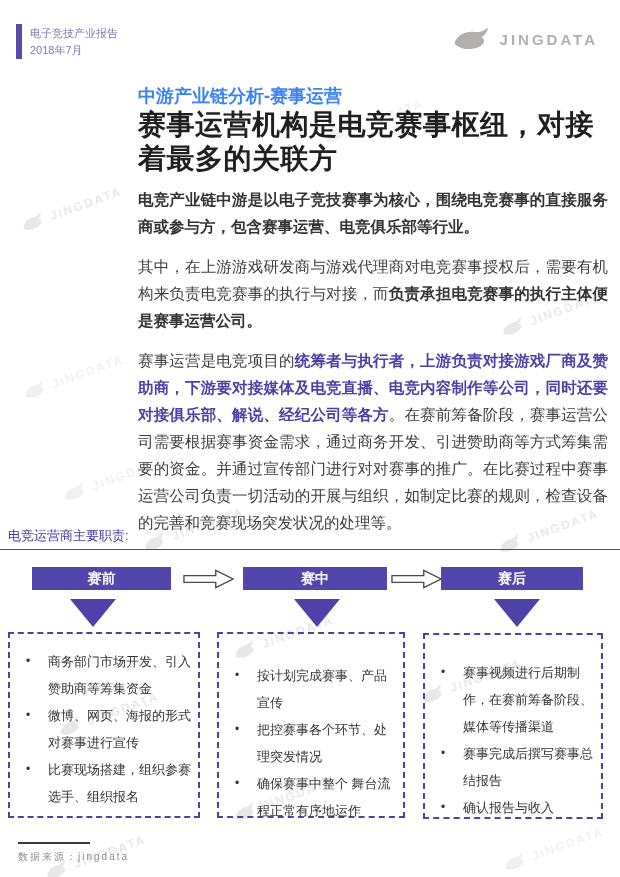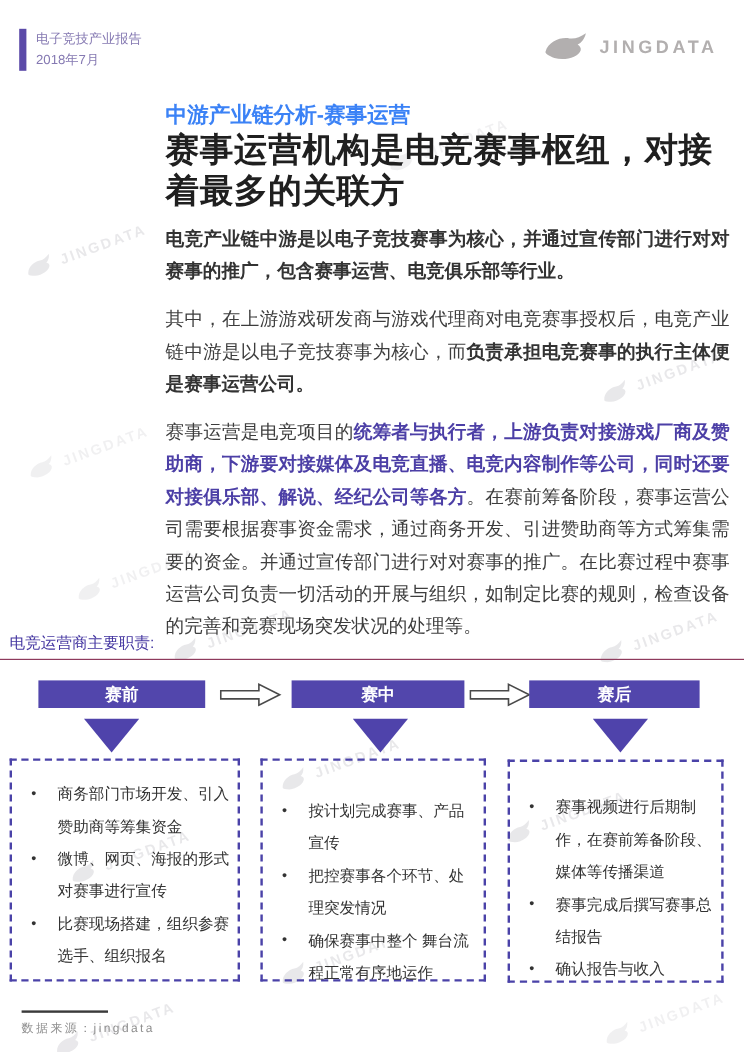--- a/index.html
+++ b/index.html
@@ -155,22 +155,22 @@
     <svg viewBox="0 0 64 40" fill="#b2afaf">
         <use href="#whale"></use>
       </svg>
     <span class="logo-word">JINGDATA</span>
   </div>
 
   <div class="kicker">中游产业链分析-赛事运营</div>
   <div class="title">赛事运营机构是电竞赛事枢纽，对接着最多的关联方</div>
 
   <div class="paras">
-    <p class="b">电竞产业链中游是以电子竞技赛事为核心，并通过宣传部门进行对对赛事的推广，包含赛事运营、电竞俱乐部等行业。</p>
-    <p><span>其中，在上游游戏研发商与游戏代理商对电竞赛事授权后，电竞产业链中游是以电子竞技赛事为核心，而</span><span class="b">负责承担电竞赛事的执行主体便是赛事运营公司。</span></p>
+    <p class="b">电竞产业链中游是以电子竞技赛事为核心，围绕电竞赛事的直接服务商或参与方，包含赛事运营、电竞俱乐部等行业。</p>
+    <p><span>其中，在上游游戏研发商与游戏代理商对电竞赛事授权后，需要有机构来负责电竞赛事的执行与对接，而</span><span class="b">负责承担电竞赛事的执行主体便是赛事运营公司。</span></p>
     <p><span>赛事运营是电竞项目的</span><span class="pb">统筹者与执行者，上游负责对接游戏厂商及赞助商，下游要对接媒体及电竞直播、电竞内容制作等公司，同时还要对接俱乐部、解说、经纪公司等各方</span><span>。在赛前筹备阶段，赛事运营公司需要根据赛事资金需求，通过商务开发、引进赞助商等方式筹集需要的资金。并通过宣传部门进行对对赛事的推广。在比赛过程中赛事运营公司负责一切活动的开展与组织，如制定比赛的规则，检查设备的完善和竞赛现场突发状况的处理等。</span></p>
   </div>
 
   <div class="flow-label">电竞运营商主要职责:</div>
   <div class="flow-line"></div>
 
   <div class="stage-btn btn1">赛前</div>
   <svg class="flow-arrow arr1" viewBox="0 0 54 20">
     <polygon points="1,6.5 34,6.5 34,1 52,10 34,19 34,13.5 1,13.5" fill="#ffffff" stroke="#4a4a4a" stroke-width="1.4"></polygon>
   </svg>

